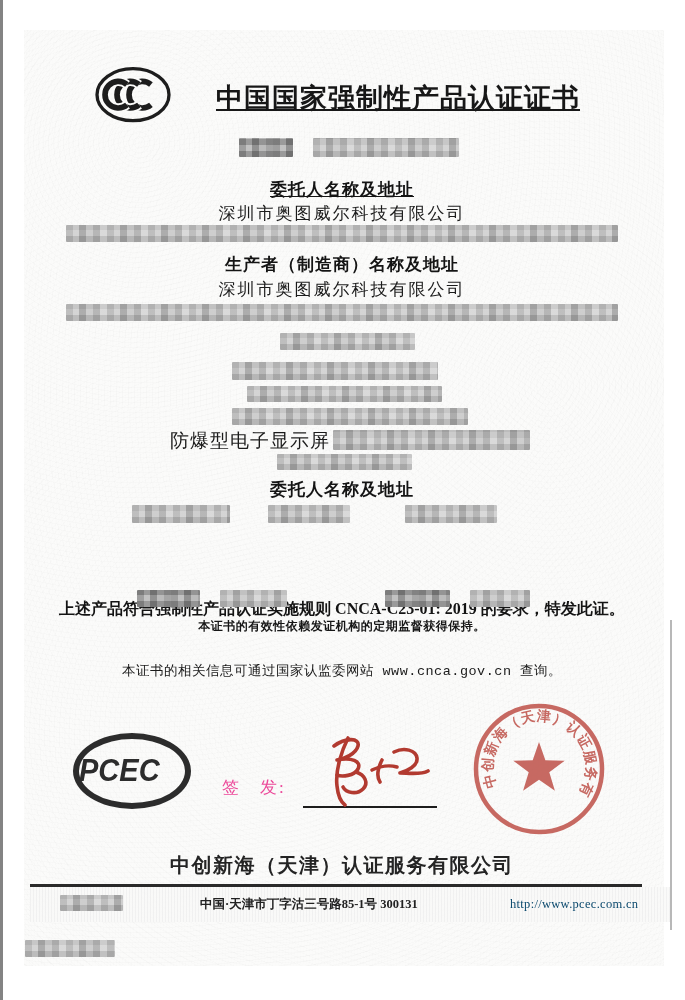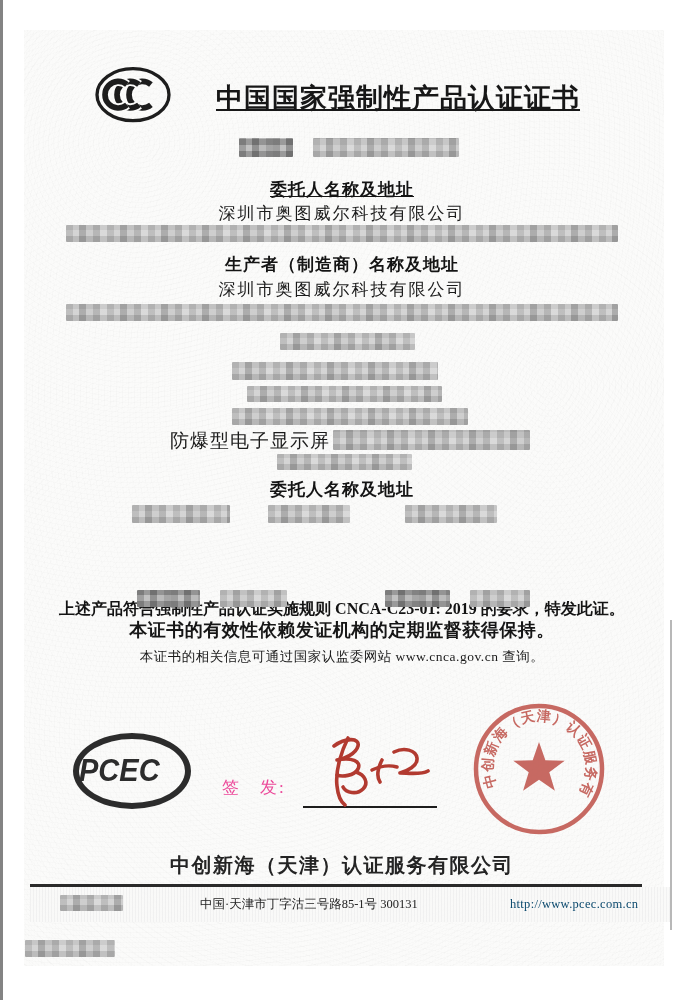--- a/index.html
+++ b/index.html
@@ -38,21 +38,21 @@
       #b5b5b5;
   }
   .cert-title{
     left:196px;width:404px;top:80px;text-align:center;
     font-family:"Liberation Sans", sans-serif;font-weight:bold;
     font-size:27px;letter-spacing:1px;color:#171717;white-space:nowrap;text-decoration:underline;
   }
   .kai-h{font-weight:bold;font-size:17px;letter-spacing:1px;color:#141414;}
   .kai-t{font-size:17px;letter-spacing:2px;color:#1b1b1b;}
   .statement{font-weight:bold;font-size:16px;color:#141414;white-space:nowrap;margin-top:48px;}
-  .note1{font-weight:bold;font-size:18px;letter-spacing:.5px;color:#161616;font-family:Liberation Serif, serif;}
+  .note1{font-weight:bold;font-size:12px;letter-spacing:.5px;color:#161616;font-family:Liberation Serif, serif;}
   .note2{font-size:13.5px;letter-spacing:.5px;color:#1a1a1a;}
   .pcec-ellipse{
     left:73px;top:733px;width:106px;height:64px;border:6px solid #2c2c2c;border-radius:50%;
     display:flex;align-items:center;justify-content:flex-start;background:transparent;
   }
   .pcec-text{
     font-family:"Liberation Sans", sans-serif;font-weight:bold;font-style:italic;
     font-size:29px;letter-spacing:0px;color:#2c2c2c;transform:scaleY(1.05);
   }
   .sign-label{left:222px;top:776px;font-size:17px;font-weight:normal;letter-spacing:2px;color:#ec4899;}
@@ -60,21 +60,21 @@
   .company-name{
     top:852px;font-family:"Liberation Sans", sans-serif;font-weight:bold;
     font-size:20px;letter-spacing:1.5px;color:#242424;
   }
   .hrule{left:30px;top:884px;width:612px;height:2.5px;background:#2a2a2a;}
   .footer-band{
     left:30px;top:887px;width:640px;height:35px;
     background:repeating-linear-gradient(90deg,#efefef 0 1px,#f9f9f8 1px 3px);
     opacity:.85;
   }
-  .footer-addr{left:200px;top:896px;width:220px;font-size:12.5px;color:#222;white-space:nowrap;}
+  .footer-addr{left:200px;top:896px;width:220px;font-size:12.5px;color:#222;white-space:nowrap;font-weight:bold;}
   .footer-url{left:510px;top:897px;font-size:12.5px;color:#0c4a6e;white-space:nowrap;letter-spacing:.3px;}
   svg{display:block;}
 </style>
 </head>
 <body>
 
 <div class="scan-edge-left"></div>
 <div class="scan-edge-right"></div>
 <div class="paper"></div>
 
@@ -121,21 +121,21 @@
 <div class="mosaic" style="left:405px;top:505px;width:92px;height:18px;"></div>
 
 <div class="abs center statement" style="top:551px;">上述产品符合强制性产品认证实施规则 CNCA-C23-01: 2019 的要求，特发此证。</div>
 
 <div class="mosaic dark" style="left:137px;top:590px;width:63px;height:17px;"></div>
 <div class="mosaic" style="left:220px;top:590px;width:67px;height:17px;"></div>
 <div class="mosaic dark" style="left:385px;top:590px;width:65px;height:17px;"></div>
 <div class="mosaic" style="left:470px;top:590px;width:60px;height:17px;"></div>
 
 <div class="abs center note1" style="top:618px;">本证书的有效性依赖发证机构的定期监督获得保持。</div>
-<div class="abs center note2" style="top:648px;">本证书的相关信息可通过国家认监委网站 www.cnca.gov.cn 查询。</div>
+<div class="abs center note2" style="top:662px;font-family:Liberation Mono, monospace;">本证书的相关信息可通过国家认监委网站 www.cnca.gov.cn 查询。</div>
 
 <div class="abs pcec-ellipse">
   <span class="pcec-text">PCEC</span>
 </div>
 
 <div class="abs sign-label">签　发:</div>
 <div class="abs sign-line"></div>
 
 <div class="abs" style="left:308px;top:730px;width:130px;height:78px;">
   <svg width="130" height="78" viewBox="0 0 130 78" fill="none" stroke="#b23a30" stroke-width="3.6" stroke-linecap="round" stroke-linejoin="round">

